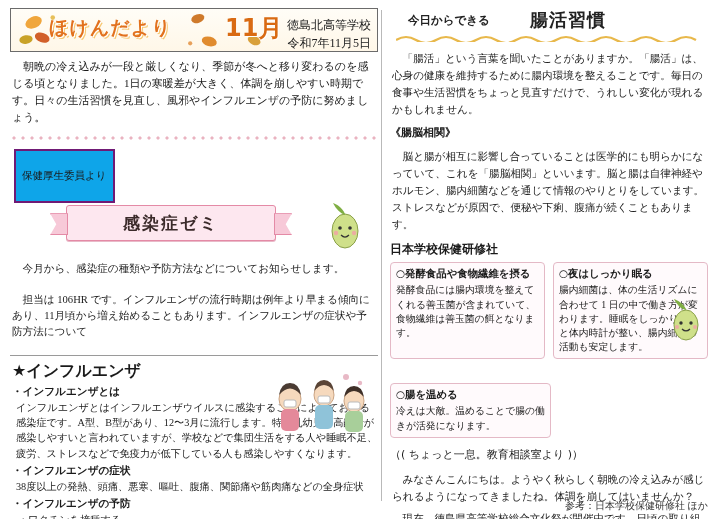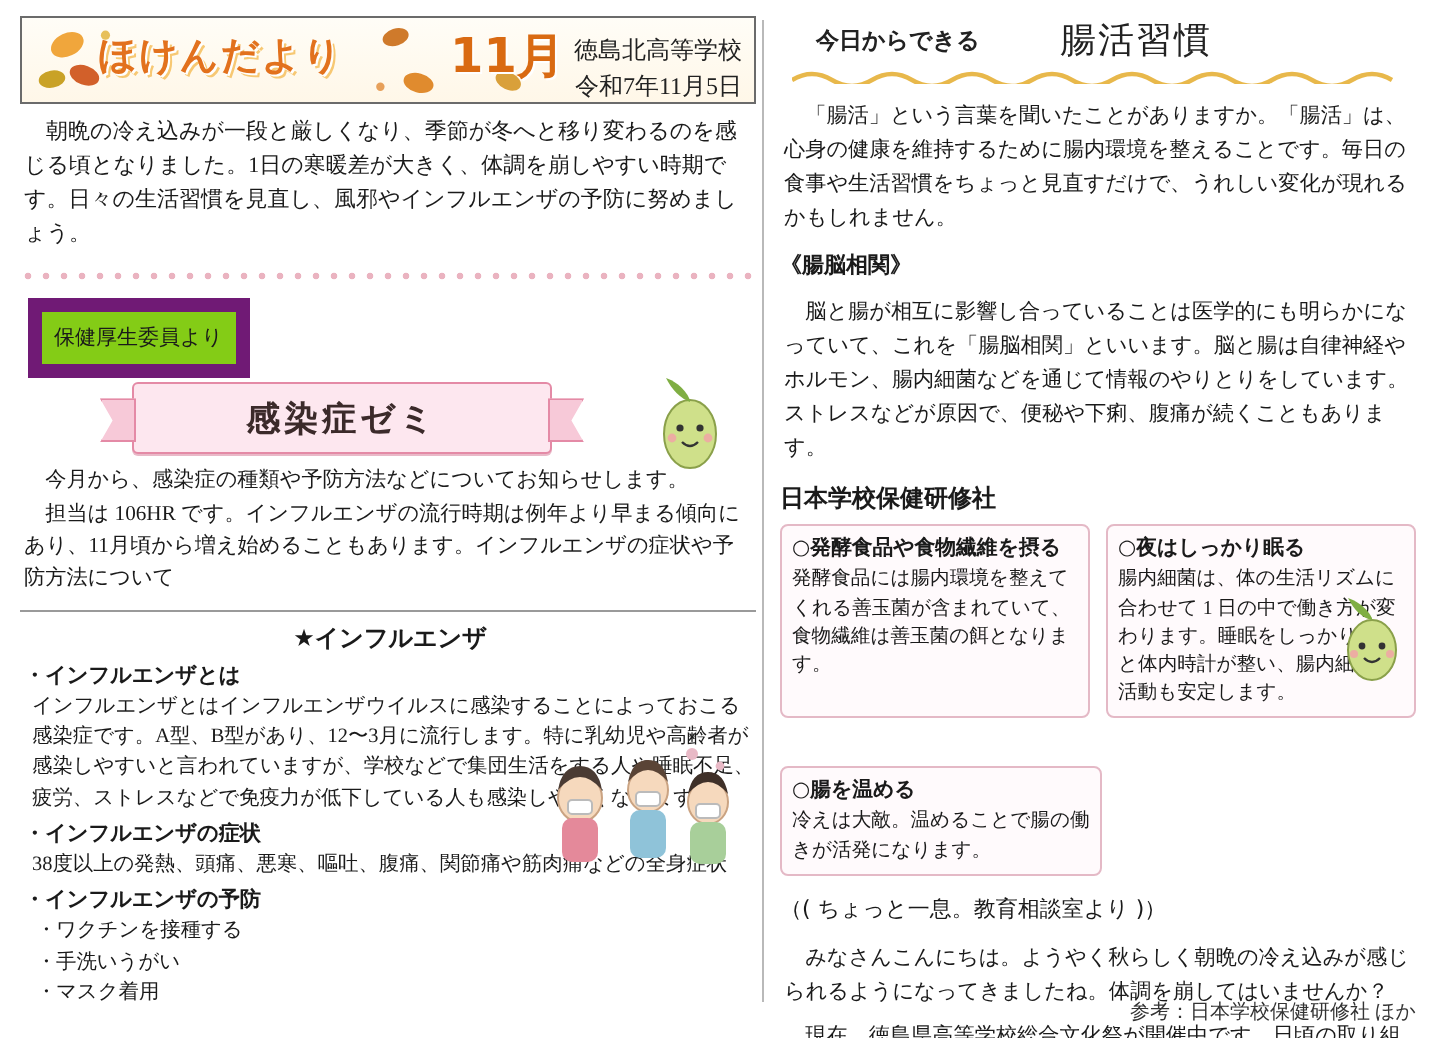--- a/index.html
+++ b/index.html
@@ -81,24 +81,24 @@
     background-image:radial-gradient(circle, #e6a6b5 1.6px, transparent 1.8px);
     background-size:9px 10px;
     background-repeat:repeat-x;
     background-position:center;
     opacity:.85;
   }
 
   
   .sec-label{
     display:inline-block;
-    border:7px solid #701a75;
-    background:#84cc16;
+    border:2px solid #701a75;
+    background:#0ea5e9;
     font-size:10.5px;
-    padding:6px 6px;
+    padding:18px 6px;
     margin:2px 0 0 4px;
   }
   .ribbon-wrap{
     position:relative;
     height:46px;
     margin-top:-2px;
   }
   .ribbon{
     position:absolute;
     left:56px;top:4px;
@@ -127,32 +127,31 @@
     position:absolute;
     right:12px;top:0px;
     width:42px;height:48px;
   }
 
   .body-text{
     font-size:10.6px;
     line-height:1.55;
     padding:0 2px;
   }
-  .body-text p{margin:0 0;text-indent:1em;}
+  .body-text p{margin:14px 0;text-indent:1em;}
 
   .hr-thin{
     border:0;border-top:1px solid #9a9a9a;
     margin:6px 0 5px 0;
   }
 
   .head-star{
     font-family:"DejaVu Sans", sans-serif;
-    font-size:12px;font-weight:bold;
+    font-size:16px;font-weight:bold;
     margin:2px 0 3px 2px;
-    text-align:center;
   }
   .sub-head{
     font-family:"DejaVu Sans", sans-serif;
     font-size:10.6px;font-weight:bold;
     margin:3px 0 1px 2px;
   }
   .small-text{
     font-size:10.2px;line-height:1.5;
     margin:0 0 2px 6px;
   }
@@ -171,21 +170,21 @@
     position:relative;height:36px;text-align:center;
   }
   .r-sub{
     position:absolute;left:20px;top:5px;
     font-family:"DejaVu Sans", sans-serif;
     font-size:11.5px;font-weight:bold;color:#222;
   }
   .r-main{
     position:absolute;left:142px;top:0px;
     font-family:"DejaVu Sans", sans-serif;
-    font-size:18px;font-weight:normal;color:#222;
+    font-size:18px;font-weight:bold;color:#222;
     letter-spacing:1px;
   }
   .wave{
     position:absolute;left:8px;top:26px;width:306px;height:8px;
   }
   .r-body{
     font-size:10.6px;line-height:1.6;
     padding:2px 4px 0 4px;
   }
   .r-body p{margin:5px 0;text-indent:1em;}

